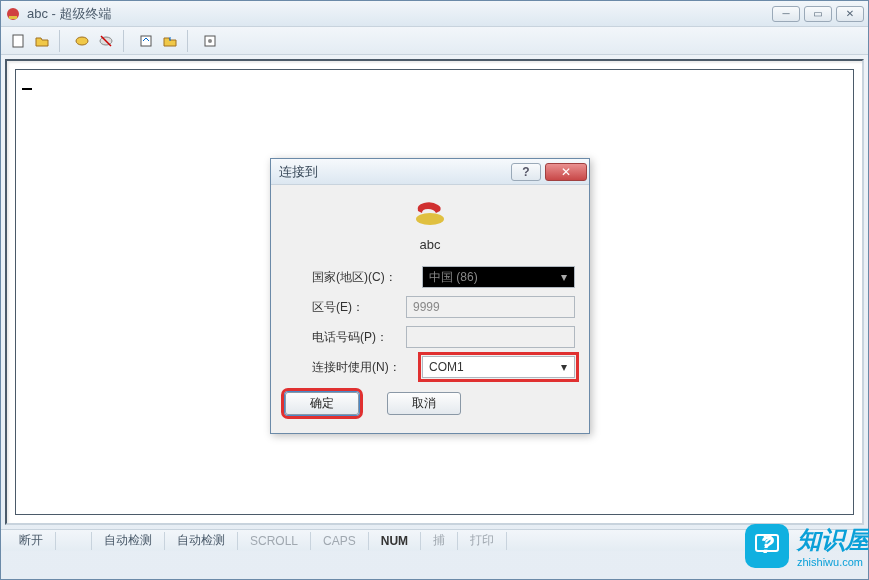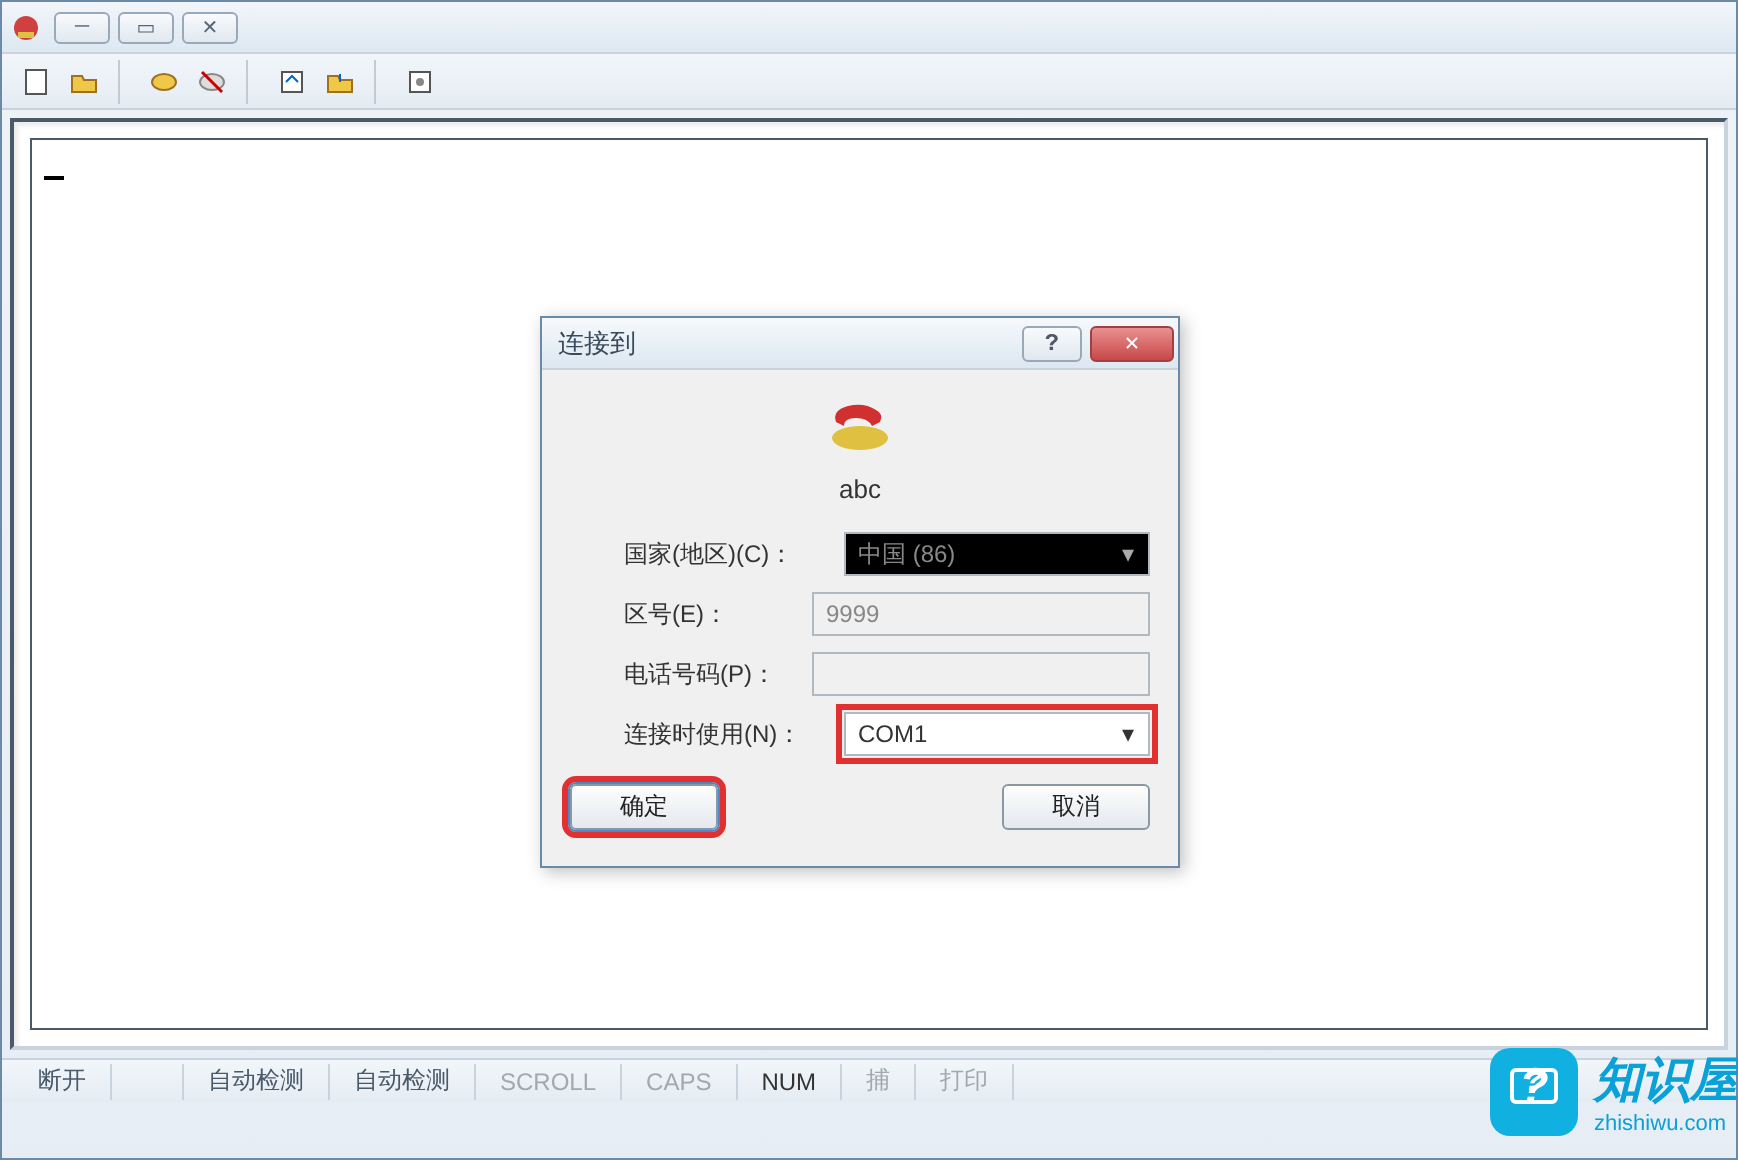--- a/index.html
+++ b/index.html
@@ -67,36 +67,35 @@
 }
 .cursor { display:inline-block; width:10px; height:2px; background:#000; vertical-align:bottom; }
 .statusbar {
   display: flex; height: 22px; align-items: center;
   background: linear-gradient(#f2f6fa,#e4ecf3);
   border-top: 1px solid #c8d3dd;
   padding: 0 6px; gap: 0;
 }
 .status-cell { padding: 0 12px; color: #4a5a6a; border-right: 1px solid #c8d3dd; height:18px; display:flex; align-items:center; }
 .status-cell.dim { color: #a0a8b0; }
-.status-cell.bold { font-weight: normal; color:#333;text-align:center; }
+.status-cell.bold { font-weight: bold; color:#333;text-align:center; }
 
 
 .dialog {
   position: absolute; left: 270px; top: 158px;
   width: 320px; height: 276px;
   border: 1px solid #6b8aa8;
   background: #f0f0f0;
   box-shadow: 2px 2px 8px rgba(0,0,0,0.25);
 }
 .dlg-titlebar {
   height: 26px;
   background: linear-gradient(#f6f9fc,#dce7f1);
   display: flex; align-items: center; padding: 0 2px 0 8px;
   border-bottom: 1px solid #c8d3dd;
-  font-family: Liberation Mono, monospace;
 }
 .dlg-title { flex: 1; color: #3a4a5a; font-size: 13px; }
 .dlg-btn {
   width: 30px; height: 18px;
   border: 1px solid #9aa9b8; border-radius: 3px;
   display: flex; align-items: center; justify-content: center;
   margin-left: 4px; cursor: pointer;
 }
 .dlg-help { background: linear-gradient(#f8fafc,#e0e8ef); color:#556; font-weight:bold; }
 .dlg-close { background: linear-gradient(#e99090,#c84848); color:#fff; border-color:#a04040; width:42px; }
@@ -115,21 +114,21 @@
 .form-control.disabled { background:#f0f0f0; color:#888; }
 .form-select {
   flex: 1; height: 22px;
   border: 1px solid #b0b8c0; background:#fff;
   padding: 1px 2px 1px 6px; font-size:12px; color:#333;
   display:flex; align-items:center; justify-content:space-between;
 }
 .select-arrow { width:16px; text-align:center; color:#333; }
 .select-arrow.dim { color:#aaa; }
 .highlight-red { outline: 3px solid #e03030; outline-offset: 1px; }
-.dlg-buttons { display:flex; justify-content:space-between; gap:28px; margin-top: 14px; }
+.dlg-buttons { display:flex; justify-content:flex-start; gap:28px; margin-top: 14px; }
 .btn {
   width: 74px; height: 23px;
   border: 1px solid #8a98a6; border-radius: 3px;
   background: linear-gradient(#fdfdfd,#e4e9ee);
   cursor: pointer; font-size:12px; color:#222;
 }
 .btn.default { box-shadow: 0 0 0 1px #4a88c8; }
 
 
 .watermark {
@@ -157,20 +156,21 @@
 </style>
 </head>
 <body>
 
 <div class="window">
   <div class="titlebar">
     <svg class="title-icon" viewBox="0 0 16 16">
         <circle cx="8" cy="8" r="6" fill="#d04040"></circle>
         <rect x="4" y="10" width="8" height="3" fill="#e0c040"></rect>
       </svg>
+    <div class="title-text">abc - 超级终端</div>
     <div class="win-btns">
       <div class="win-btn">─</div>
       <div class="win-btn">▭</div>
       <div class="win-btn">✕</div>
     </div>
   </div>
 
 
   <div class="toolbar">
     <div class="tool-btn">

